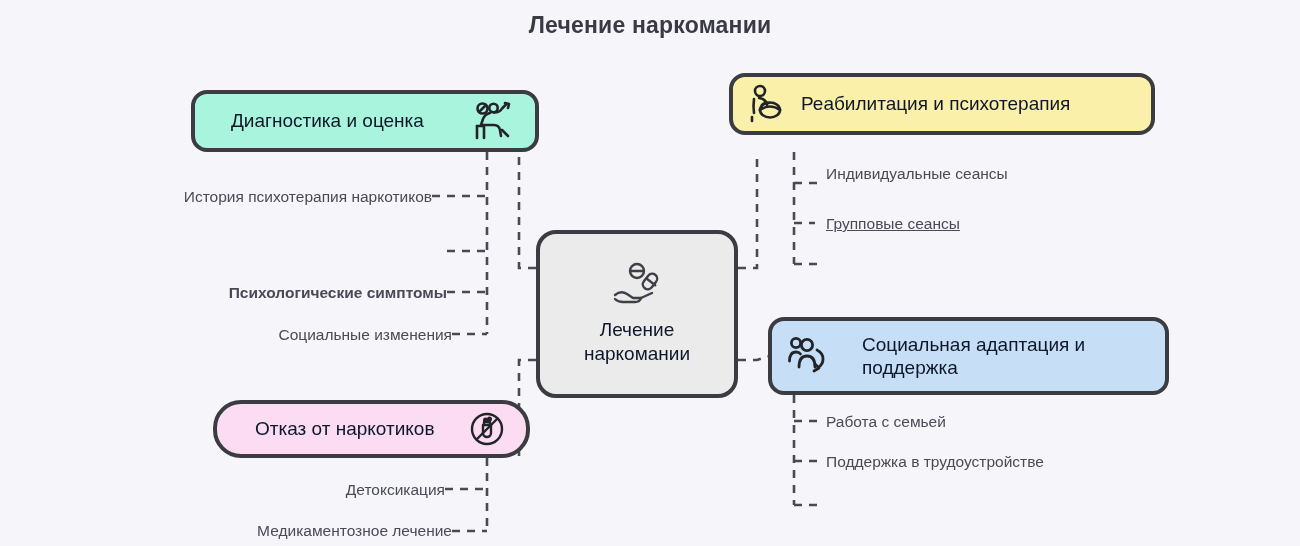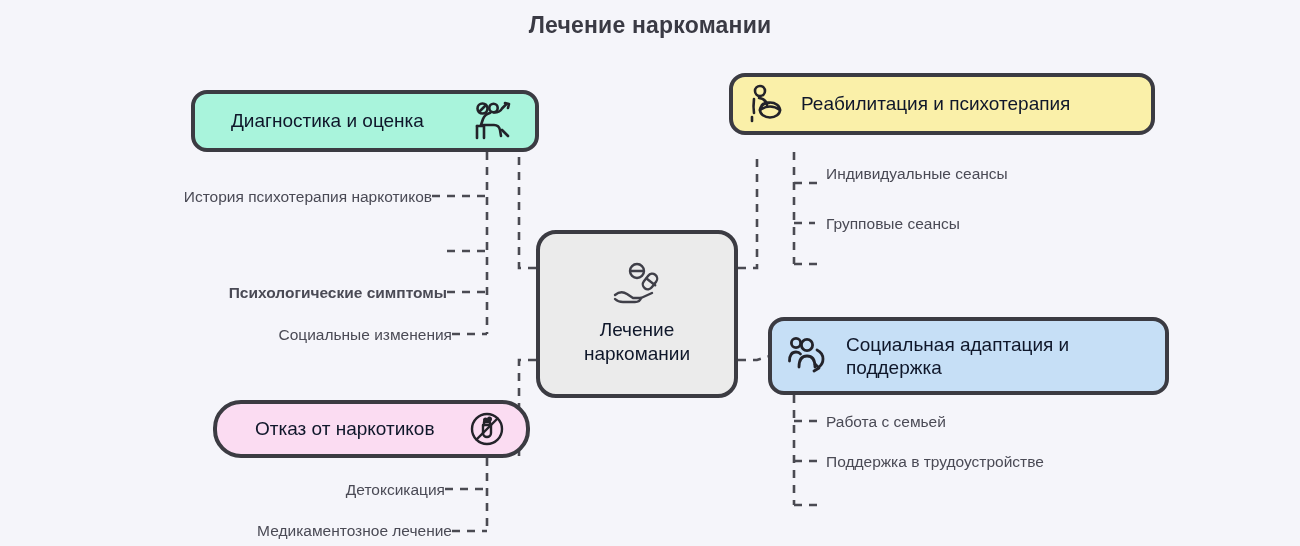--- a/index.html
+++ b/index.html
@@ -68,21 +68,21 @@
   #n-rehab {
     left: 729px; top: 73px; width: 426px; height: 62px;
     background: #faf0a9;
   }
   #n-rehab .label { margin-left: 14px; }
 
   #n-social {
     left: 768px; top: 317px; width: 401px; height: 78px;
     background: #c6dff6;
   }
-  #n-social .label { margin-left: 16px; }
+  #n-social .label { margin-left: 32px; }
 
   #n-refuse {
     left: 213px; top: 400px; width: 317px; height: 58px;
     background: #fbdcf2;
     justify-content: space-between;
     border-radius: 28px;
   }
   #n-refuse .label { margin-left: 24px; }
   #n-refuse .ico { margin-right: 6px; }
 
@@ -231,18 +231,18 @@
   </div>
 
   <div class="leaf r" style="left:90px;  top:187px;  width:342px;">История психотерапия наркотиков</div>
   <div class="leaf r" style="left:120px; top:283px;  width:327px;font-weight:bold;">Психологические симптомы</div>
   <div class="leaf r" style="left:130px; top:325px;  width:322px;">Социальные изменения</div>
 
   <div class="leaf r" style="left:140px; top:480px;  width:305px;">Детоксикация</div>
   <div class="leaf r" style="left:140px; top:521px;  width:312px;">Медикаментозное лечение</div>
 
   <div class="leaf l" style="left:826px; top:164px;  width:330px;">Индивидуальные сеансы</div>
-  <div class="leaf l" style="left:826px; top:214px;  width:330px;">Групповые сеансы</div>
+  <div class="leaf l" style="left:826px; top:214px;  width:330px;text-decoration:underline;">Групповые сеансы</div>
 
   <div class="leaf l" style="left:826px; top:412px;  width:340px;">Работа с семьей</div>
   <div class="leaf l" style="left:826px; top:452px;  width:340px;">Поддержка в трудоустройстве</div>
 
 </div>
 
 </body></html>

